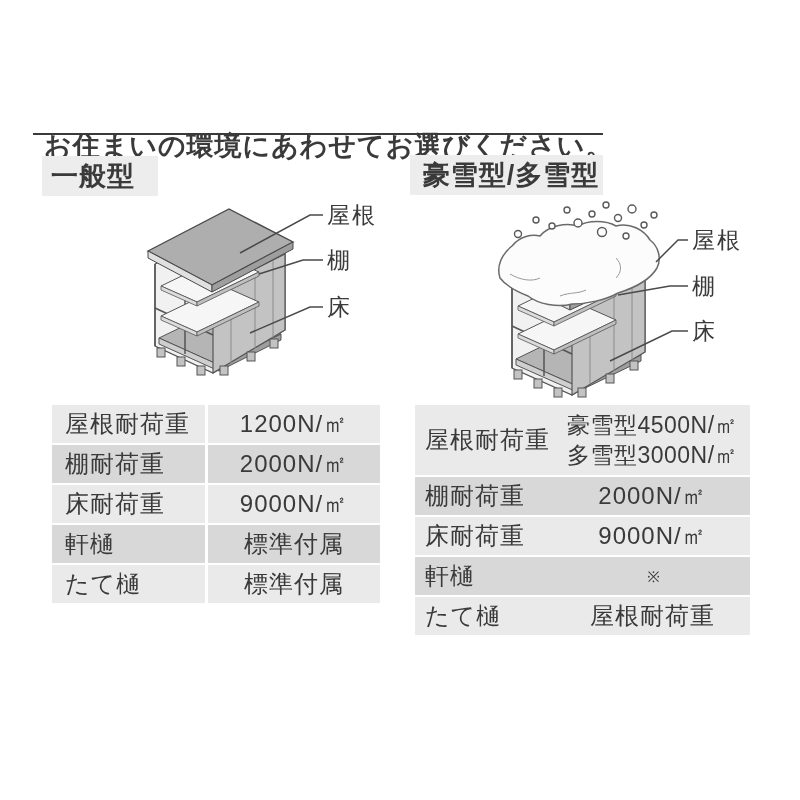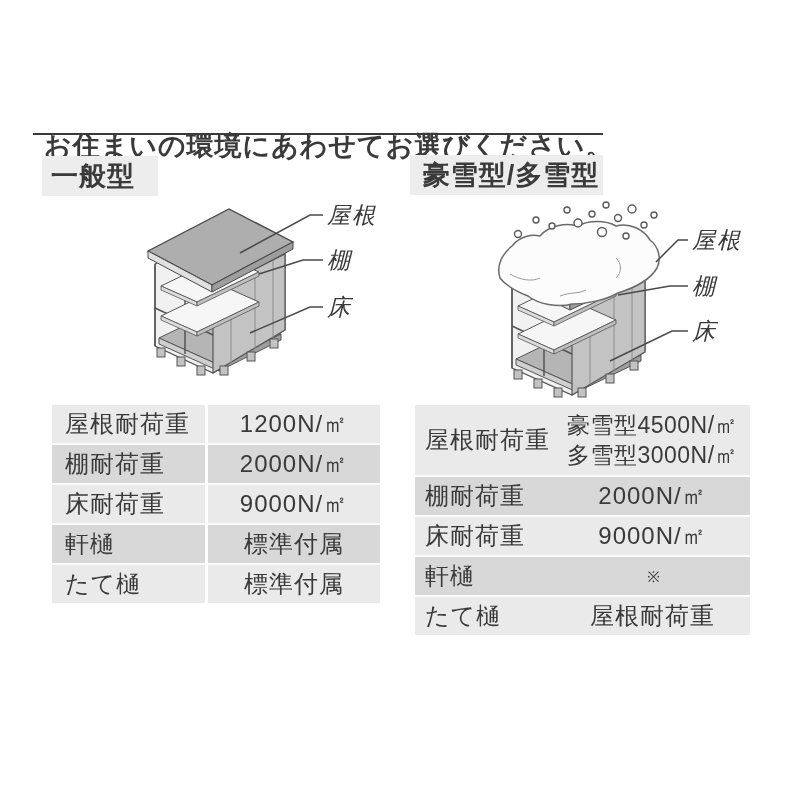--- a/index.html
+++ b/index.html
@@ -8,21 +8,21 @@
 
   .title{position:absolute;left:44px;top:92px;font-size:27px;font-weight:600;
          letter-spacing:1px;white-space:nowrap;margin-top:36px;}
   .title-underline{position:absolute;left:33px;top:133px;width:570px;height:2px;background:#3a3a3a;}
 
   .type-header{position:absolute;height:40px;background:#ededed;font-size:27px;font-weight:600;
                line-height:40px;letter-spacing:1px;padding-left:9px;box-sizing:border-box;white-space:nowrap;}
   .type-header.left{left:42px;top:156px;width:116px;}
   .type-header.right{left:410px;top:155px;width:193px;text-align:center;}
 
-  .diagram{position:absolute;font-style:italic;}
+  .diagram{position:absolute;}
   .diagram.left{left:55px;top:198px;width:340px;height:192px;}
   .diagram.right{left:420px;top:196px;width:360px;height:206px;}
   .diagram svg text{font-family:"Liberation Sans",sans-serif;font-size:23px;fill:#3a3a3a;letter-spacing:2px;}
 
   .spec-table{position:absolute;display:flex;flex-direction:column;}
   .spec-table.left{left:52px;top:405px;width:328px;}
   .spec-table.right{left:415px;top:405px;width:335px;}
   .row{display:flex;height:38px;margin-bottom:2px;}
   .row.tall{height:70px;}
   .cell-label{font-size:24px;letter-spacing:1px;display:flex;align-items:center;

